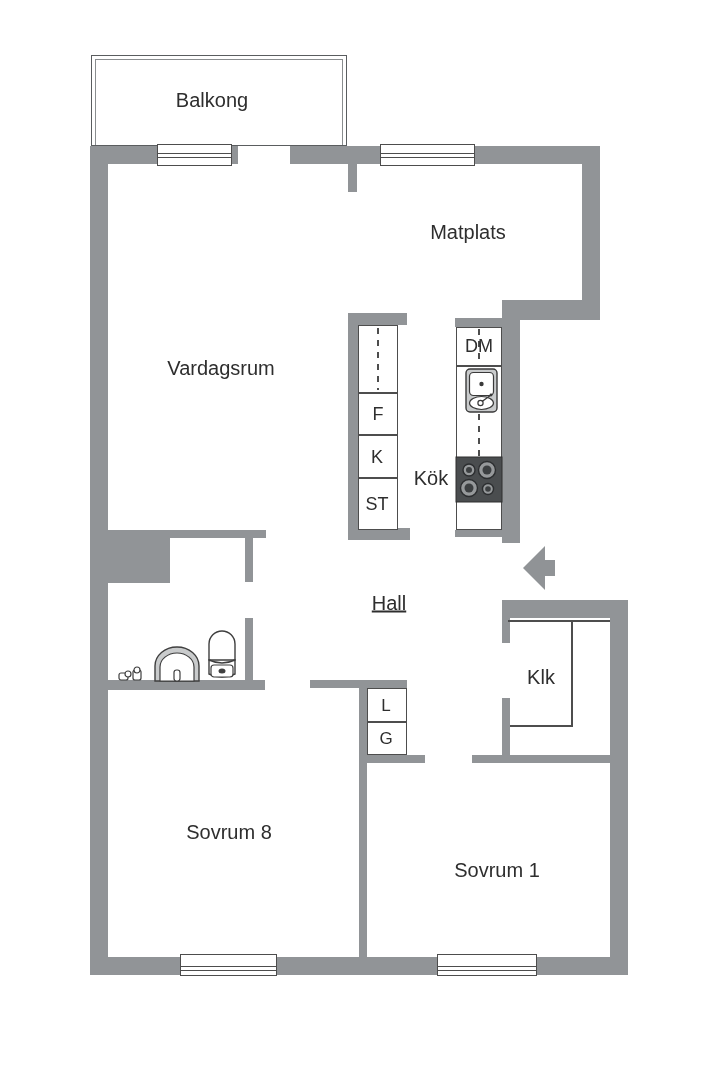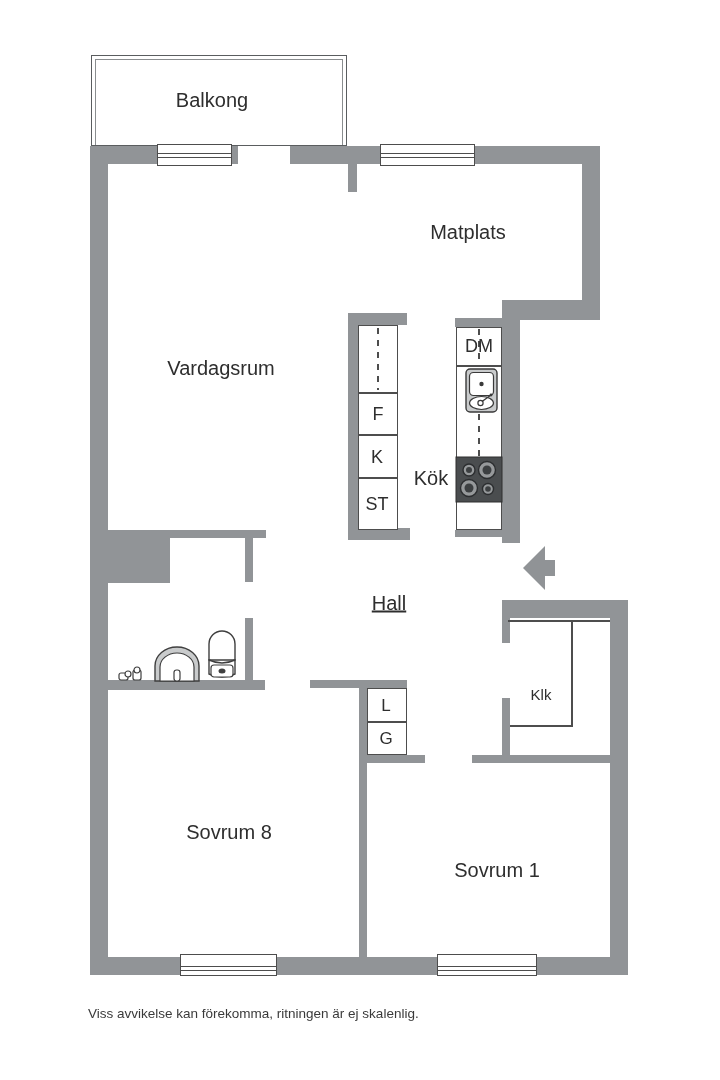--- a/index.html
+++ b/index.html
@@ -142,26 +142,25 @@
 
   <svg style="left:518px;top:544px;" width="40" height="48" viewBox="0 0 40 48">
     <path d="M5,24 L27,2 V16 H37 V32 H27 V46 Z" fill="#909396"></path>
   </svg>
 
   <div class="lbl" style="left:212px;top:100px;">Balkong</div>
   <div class="lbl" style="left:468px;top:232px;">Matplats</div>
   <div class="lbl" style="left:221px;top:368px;">Vardagsrum</div>
   <div class="lbl" style="left:431px;top:437px;margin-top:41px;">Kök</div>
   <div class="lbl" style="left:389px;top:603px;text-decoration:underline;">Hall</div>
-  <div class="lbl" style="left:541px;top:694px;font-size:15px;">Klk</div>
+  <div class="lbl" style="left:541px;top:677px;font-size:20px;">Klk</div>
   <div class="lbl" style="left:229px;top:832px;">Sovrum 8</div>
   <div class="lbl" style="left:497px;top:870px;">Sovrum 1</div>
 
   <div class="lbl small" style="left:378px;top:414px;">F</div>
   <div class="lbl small" style="left:377px;top:457px;">K</div>
   <div class="lbl small" style="left:377px;top:504px;">ST</div>
   <div class="lbl small" style="left:479px;top:346px;">DM</div>
   <div class="lbl tiny" style="left:386px;top:706px;">L</div>
   <div class="lbl tiny" style="left:386px;top:739px;">G</div>
 
-  <div class="disclaimer">Viss avvikelse kan förekomma, ritningen är ej skalenlig.</div>
 
 </div>
 
 </body></html>

